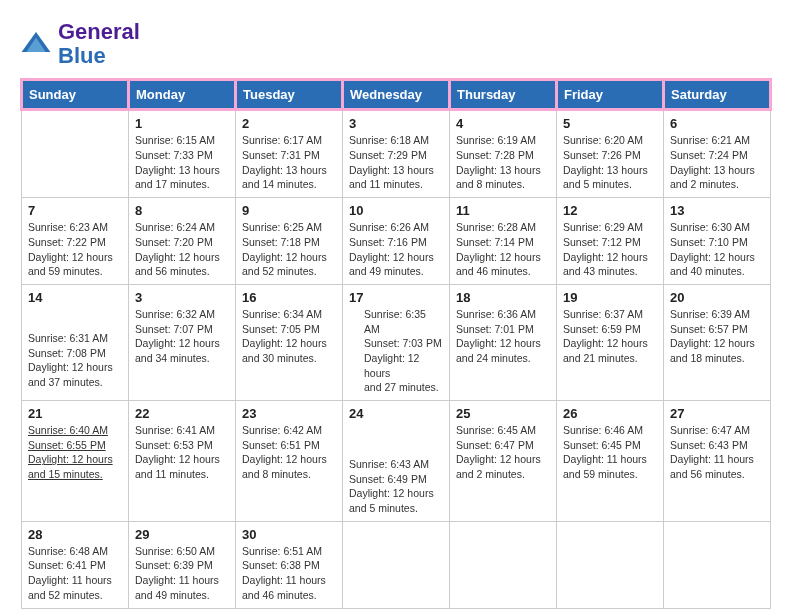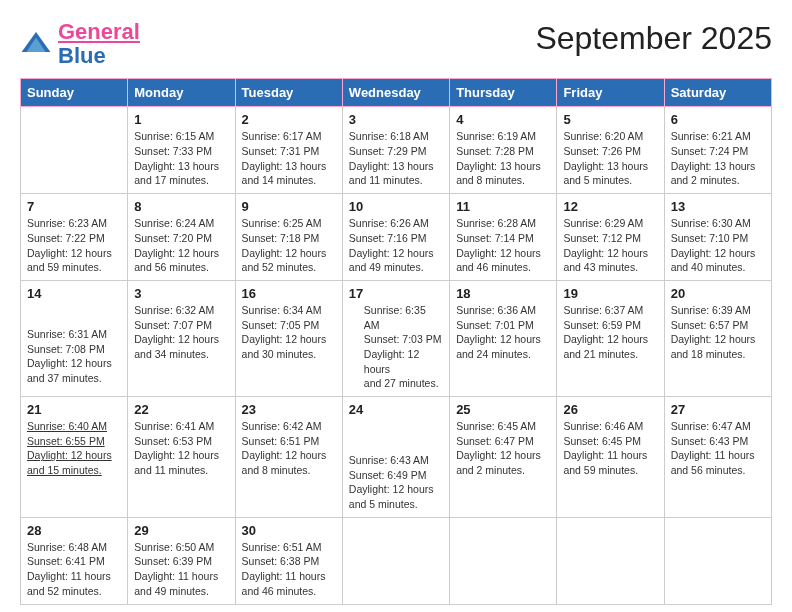--- a/index.html
+++ b/index.html
@@ -19,21 +19,21 @@
     .logo {
       display: flex;
       align-items: center;
       gap: 6px;
     }
     .logo-text {
       font-size: 22px;
       font-weight: bold;
       line-height: 1.1;
     }
-    .logo-text .general { color: #ec4899; text-decoration: underline; }
+    .logo-text .general { color: #4c1d95; }
     .logo-text .blue { color: #2a6db5; }
     .logo-icon {
       width: 32px;
       height: 32px;
     }
     .title-block {
       text-align: right;
     }
     .month-title {
       font-size: 32px;
@@ -49,21 +49,21 @@
       border-collapse: collapse;
       font-size: 11px;
     }
     thead tr th {
       background-color: #2a6db5;
       color: #fff;
       text-align: left;
       padding: 6px 6px;
       font-size: 13px;
       font-weight: bold;
-      border: 1px solid #f9a8d4;
+      border: 3px solid #f9a8d4;
     }
     tbody tr td {
       border: 1px solid #ccc;
       vertical-align: top;
       padding: 5px 6px;
       height: 80px;
       width: 107px;
     }
     .day-number {
       font-size: 13px;
@@ -95,21 +95,20 @@
     <svg class="logo-icon" viewBox="0 0 40 40" xmlns="http://www.w3.org/2000/svg">
       <polygon points="20,5 38,30 2,30" fill="#2a6db5"></polygon>
       <polygon points="20,12 32,30 8,30" fill="#5a9fd4"></polygon>
     </svg>
     <div class="logo-text">
       <span class="general">General</span><br>
       <span class="blue">Blue</span>
     </div>
   </div>
   <div class="title-block">
-    <div class="month-title">September 2025</div>
   </div>
 </div>
 
 <table>
   <thead>
     <tr>
     <th>Sunday</th>
         <th>Monday</th>
         <th>Tuesday</th>
         <th>Wednesday</th>

